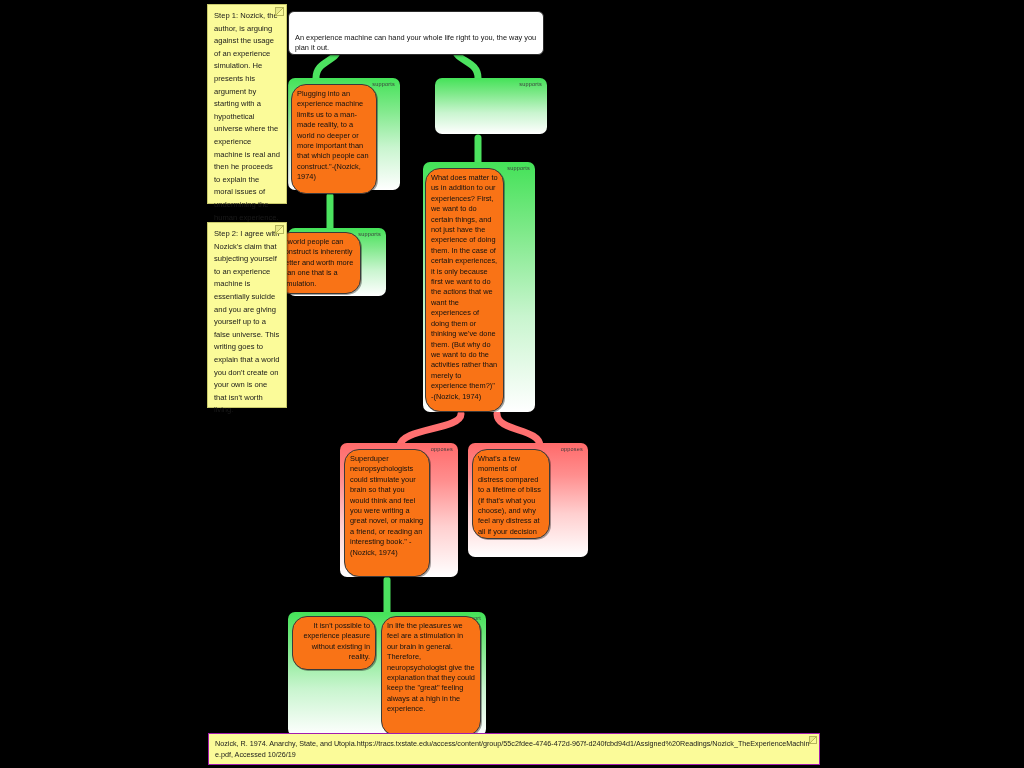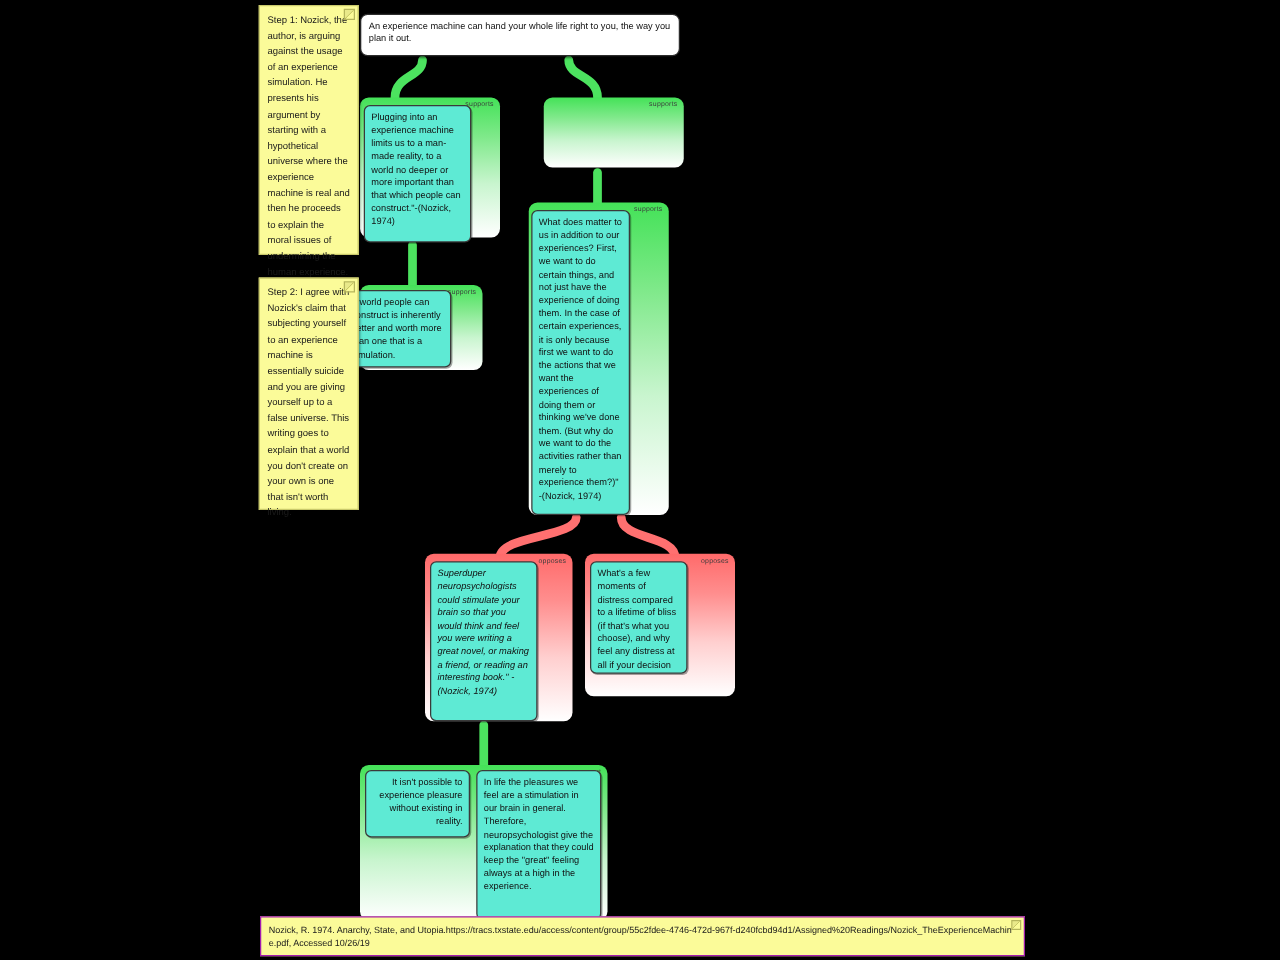--- a/index.html
+++ b/index.html
@@ -23,37 +23,37 @@
   .group.opposes{
     background:linear-gradient(to bottom,#ff6a6a 0%,#ff8e8e 28%,#ffcfcf 62%,#ffffff 100%);
   }
   .group-label{
     position:absolute;top:3px;right:5px;
     font-size:5.5px;letter-spacing:.2px;color:#3b3b3b;
     font-family:"Liberation Sans", sans-serif;
   }
   .card{
     position:absolute;
-    background:#5eead4;
+    background:#f97316;
     border:1px solid #3a3a3a;
-    border-radius:5px;
+    border-radius:15px;
     box-sizing:border-box;
     padding:4px 5px 14px 5px;
     font-size:7.4px;
     line-height:10.4px;
     color:#111;
     overflow:hidden;
     box-shadow:1px 1px 0 rgba(0,0,0,.35);
   }
 
   
   .root{
     position:absolute;
     background:#fff;border:1px solid #2c2c2c;border-radius:6px;
-    padding:4px 6px;font-size:7.4px;line-height:10.4px;color:#111;
+    padding:21px 6px;font-size:7.4px;line-height:10.4px;color:#111;
     box-sizing:border-box;box-shadow:1px 1px 2px rgba(0,0,0,.5);
   }
 
   
   .sticky{
     position:absolute;
     background:#fbfb99;
     border:1px solid #c9c96b;
     box-sizing:border-box;
     padding:5px 6px 5px 6px;
@@ -134,21 +134,21 @@
   <div class="group supports" style="left:423px;top:162px;width:112px;height:250px;">
     <span class="group-label">supports</span>
   </div>
   <div class="card" style="left:425px;top:168px;width:79px;height:244px;">
     <span>What does matter to us in addition to our experiences? First, we want to do certain things, and not just have the experience of doing them. In the case of certain experiences, it is only because first we want to do the actions that we want the experiences of doing them or thinking we've done them. (But why do we want to do the activities rather than merely to experience them?)" -(Nozick, 1974)</span>
   </div>
 
   <div class="group opposes" style="left:340px;top:443px;width:118px;height:134px;">
     <span class="group-label">opposes</span>
   </div>
-  <div class="card" style="left:344px;top:449px;width:86px;height:128px;font-style:italic;">
+  <div class="card" style="left:344px;top:449px;width:86px;height:128px;">
     <span>Superduper neuropsychologists could stimulate your brain so that you would think and feel you were writing a great novel, or making a friend, or reading an interesting book."  -(Nozick, 1974)</span>
   </div>
 
   <div class="group opposes" style="left:468px;top:443px;width:120px;height:114px;">
     <span class="group-label">opposes</span>
   </div>
   <div class="card" style="left:472px;top:449px;width:78px;height:90px;">
     <span>What's a few moments of distress compared to a lifetime of bliss (if that's what you choose), and why feel any distress at all if your decision is the best one?" -(Nozick, 1974)</span>
   </div>
 

